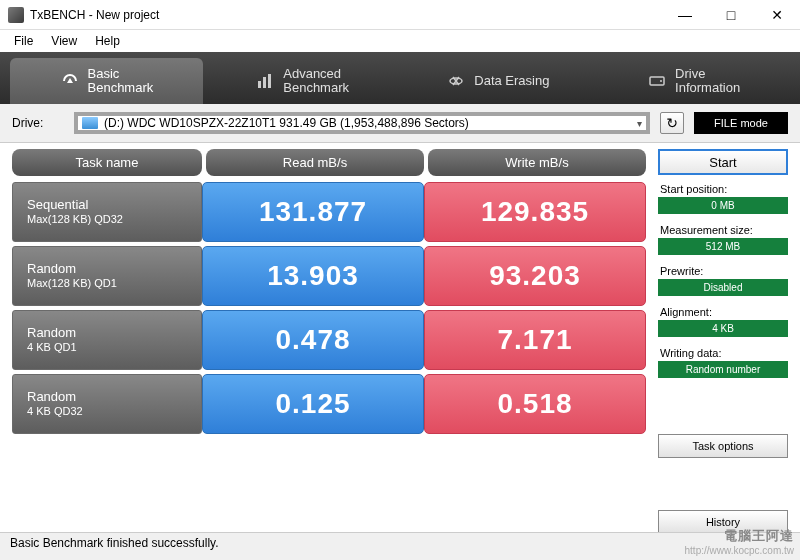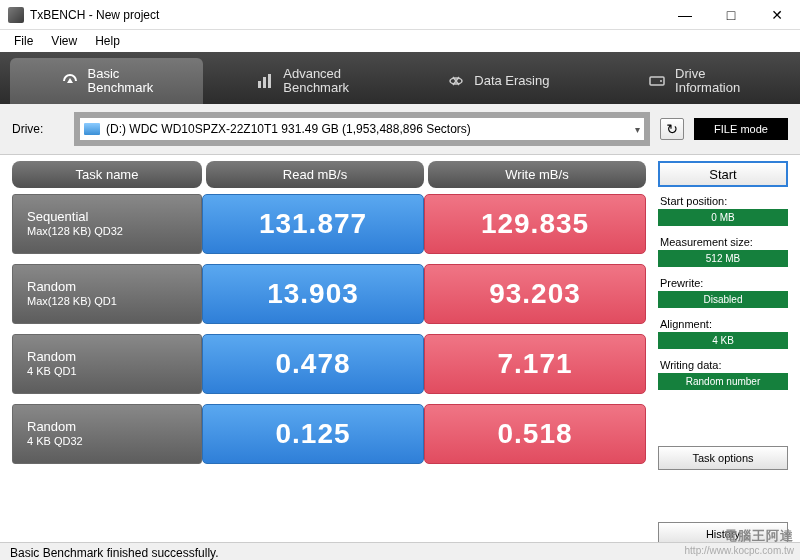--- a/index.html
+++ b/index.html
@@ -15,48 +15,48 @@
 .menubar .menu-item { padding: 2px 8px; cursor: pointer; }
 
 .tabbar { height: 52px; background: linear-gradient(#4a4a4a,#2c2c2c); display: flex; padding: 6px 10px 0 10px; gap: 3px; }
 .tab { flex: 1; display: flex; align-items: center; justify-content: center; gap: 8px; color: #e0e0e0; font-size: 13px; cursor: pointer; border-top-left-radius: 6px; border-top-right-radius: 6px; padding: 0 6px; position: relative; }
 .tab.active { background: linear-gradient(#777,#5a5a5a); color: #fff; }
 .tab .tab-icon { width: 20px; height: 20px; display: inline-flex; align-items: center; justify-content: center; }
 .tab .tab-label { line-height: 1.1; text-align: left; }
 
 .drive-row { display: flex; align-items: center; padding: 8px 12px; gap: 10px; background: #f0f0f0; border-bottom: 1px solid #ccc; font-size: 12px; }
 .drive-row .drive-label { width: 52px; }
-.drive-select { flex: 1; display: flex; align-items: center; background: #fff; border: 6px solid #a3a3a3; height: 34px; padding: 0 4px; position: relative; }
+.drive-select { flex: 1; display: flex; align-items: center; background: #fff; border: 4px solid #a3a3a3; height: 22px; padding: 0 4px; position: relative; }
 .drive-select .drv-icon { width: 16px; height: 12px; background: linear-gradient(#8bcbff,#3a8fd6); border-radius: 1px; margin-right: 6px; }
 .drive-select .chev { margin-left: auto; color: #555; font-size: 10px; }
 .refresh-btn { width: 24px; height: 22px; border: 1px solid #888; background: linear-gradient(#fff,#e8e8e8); display: flex; align-items: center; justify-content: center; font-size: 14px; cursor: pointer; border-radius: 2px; }
 .filemode-btn { width: 94px; height: 22px; background: #000; color: #fff; font-size: 11px; display: flex; align-items: center; justify-content: center; cursor: pointer; border: 1px solid #000; text-align: center; }
 
 .content { display: flex; padding: 6px 12px 0 12px; gap: 12px; height: 400px; }
 
 .bench-area { flex: 1; display: flex; flex-direction: column; }
 .table-header { display: flex; gap: 4px; margin-bottom: 6px; }
 .th { flex: 1; background: linear-gradient(#7a7a7a,#505050); color: #fff; font-size: 13px; text-align: center; padding: 6px 0; border-radius: 8px; }
 .th.task { flex: 0 0 190px; }
 
-.bench-row { display: flex; margin-bottom: 10px; height: 60px; }
+.bench-row { display: flex; margin-bottom: 4px; height: 60px; }
 .task-cell { flex: 0 0 190px; background: linear-gradient(#888,#5d5d5d); color: #fff; font-size: 12px; display: flex; flex-direction: column; justify-content: center; padding: 0 14px; border-radius: 3px; border: 1px solid #6a6a6a; line-height: 1.25; }
 .task-cell .t1 { font-size: 13px; }
 .task-cell .t2 { font-size: 11px; }
 .val-cell { flex: 1; display: flex; align-items: center; justify-content: center; font-size: 28px; font-weight: bold; color: #fff; border-radius: 5px; letter-spacing: 1px; font-family: "Arial", sans-serif; }
 .val-cell.read { background: linear-gradient(#5aa8f0,#2f7fd8); border: 1px solid #2a6fb8; }
 .val-cell.write { background: linear-gradient(#f07585,#e14c60); border: 1px solid #c83a50; }
 
 .side-panel { flex: 0 0 130px; display: flex; flex-direction: column; font-size: 11px; }
 .start-btn { height: 26px; background: linear-gradient(#fff,#e8e8e8); border: 2px solid #2f7fd8; color: #000; font-size: 13px; display: flex; align-items: center; justify-content: center; cursor: pointer; margin-bottom: 8px; }
 .param-label { font-size: 11px; color: #000; margin-bottom: 2px; padding-left: 2px; }
 .param-value { background: #15803d; color: #fff; font-size: 10px; text-align: center; padding: 3px 0; margin-bottom: 10px; }
 .side-btn { height: 24px; background: linear-gradient(#fff,#e2e2e2); border: 1px solid #888; font-size: 11px; display: flex; align-items: center; justify-content: center; cursor: pointer; margin-bottom: 6px; margin-top: 46px; }
 
-.statusbar { position: absolute; bottom: 0; left: 0; right: 0; height: 18px; background: #f0f0f0; border-top: 1px solid #ccc; font-size: 12px; padding: 3px 10px; color: #000; }
+.statusbar { position: absolute; bottom: 0; left: 0; right: 0; height: 28px; background: #f0f0f0; border-top: 1px solid #ccc; font-size: 12px; padding: 3px 10px; color: #000; }
 
 .watermark { position: absolute; right: 6px; bottom: 4px; font-size: 10px; color: #aaa; text-align: right; pointer-events: none; }
 .watermark .wm1 { font-size: 13px; font-weight: bold; color: #888; letter-spacing: 1px; }
 </style>
 </head>
 <body>
 
 <div class="titlebar">
   <div class="app-icon"></div>
   <div class="title">TxBENCH - New project</div>

